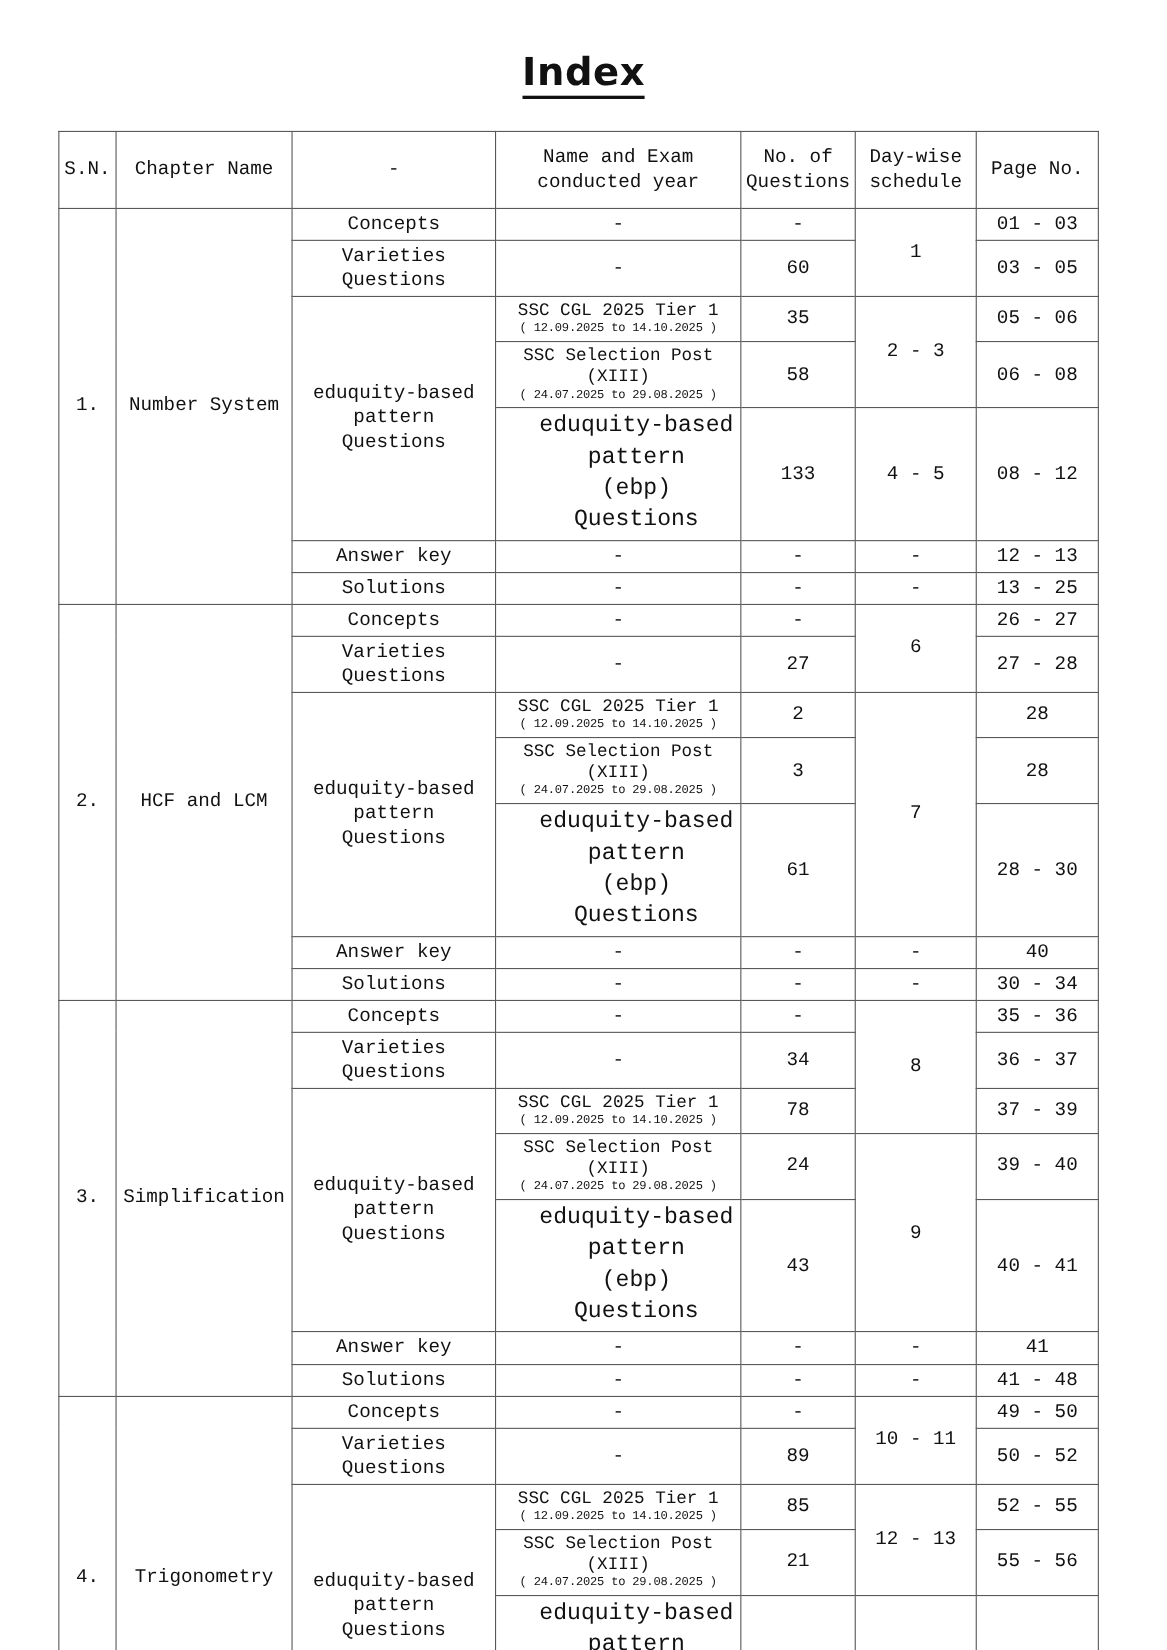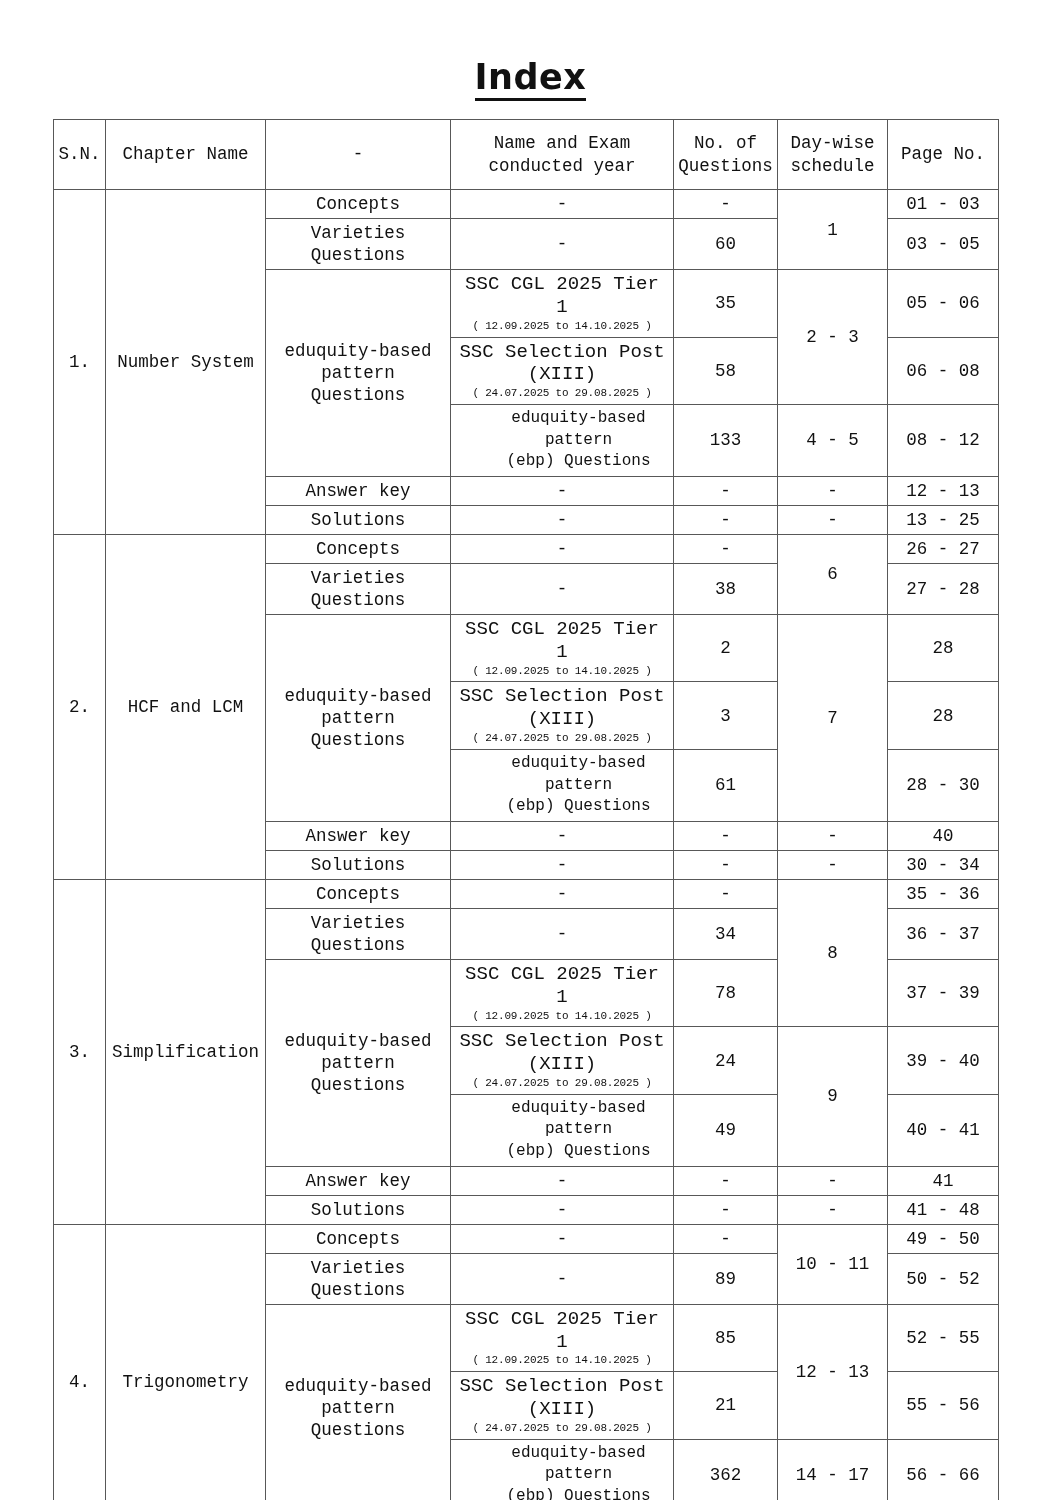--- a/index.html
+++ b/index.html
@@ -13,21 +13,21 @@
     height: 1500px;
     font-family: "DejaVu Sans", "Liberation Sans", sans-serif;
     color: #000000;
     position: relative;
     overflow: hidden;
   }
 
   .page {
     width: 1061px;
     height: 1500px;
-    padding: 11px;
+    padding: 0;
     position: relative;
   }
 
   
   .doc-title {
     text-align: center;
     font-size: 35px;
     font-weight: bold;
     letter-spacing: 0.5px;
     padding-top: 49px;
@@ -96,23 +96,23 @@
   td.chapter-cell { font-size: 18px; }
 
   
   td.ebp-label {
     vertical-align: top;
     padding-top: 12px;
     line-height: 1.55;
   }
 
   
-  .exam-name { display: block; font-size: 19px; line-height: 1.2; }
+  .exam-name { display: block; font-size: 16px; line-height: 1.2; }
   .exam-dates { display: block; font-size: 11px; line-height: 1.35; letter-spacing: -0.2px; }
-  .exam-two-line { display: block; font-size: 16px; line-height: 1.35; margin-left: 33px; }
+  .exam-two-line { display: block; font-size: 21px; line-height: 1.35; margin-left: 33px; }
 
   td.qty-cell { font-size: 18px; }
   td.day-cell { font-size: 18px; }
   td.page-cell { font-size: 18px; margin-top: 46px; }
   td.dash-cell { font-size: 18px; }
 </style>
 </head>
 <body>
 
 <div class="page">
@@ -221,21 +221,21 @@
           <td class="chapter-cell" rowspan="7">HCF and LCM</td>
           <td>Concepts</td>
           <td class="dash-cell">-</td>
           <td class="qty-cell">-</td>
           <td class="day-cell" rowspan="2">6</td>
           <td class="page-cell">26 - 27</td>
         </tr>
         <tr>
           <td>Varieties Questions</td>
           <td class="dash-cell">-</td>
-          <td class="qty-cell">38</td>
+          <td class="qty-cell">27</td>
           <td class="page-cell">27 - 28</td>
         </tr>
         <tr>
           <td class="ebp-label" rowspan="3">
             <span>eduquity-based</span><br>
             <span>pattern Questions</span>
           </td>
           <td>
             <span class="exam-name">SSC CGL 2025 Tier 1</span>
             <span class="exam-dates">( 12.09.2025  to 14.10.2025 )</span>
@@ -309,21 +309,21 @@
           </td>
           <td class="qty-cell">24</td>
           <td class="day-cell" rowspan="2">9</td>
           <td class="page-cell">39 - 40</td>
         </tr>
         <tr>
           <td>
             <span class="exam-two-line">eduquity-based pattern</span>
             <span class="exam-two-line">(ebp) Questions</span>
           </td>
-          <td class="qty-cell">49</td>
+          <td class="qty-cell">43</td>
           <td class="page-cell">40 - 41</td>
         </tr>
         <tr>
           <td>Answer key</td>
           <td class="dash-cell">-</td>
           <td class="qty-cell">-</td>
           <td class="day-cell">-</td>
           <td class="page-cell">41</td>
         </tr>
         <tr>

